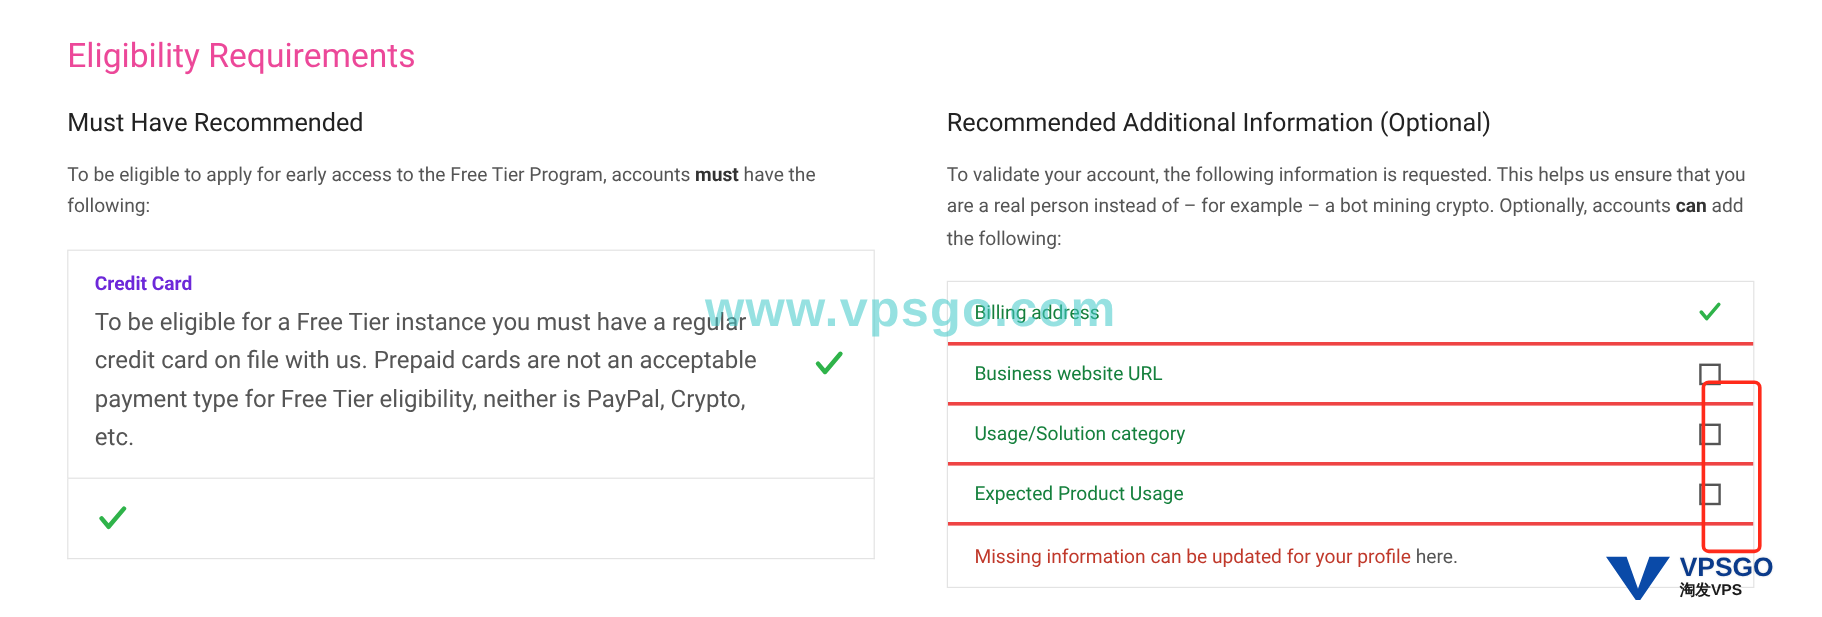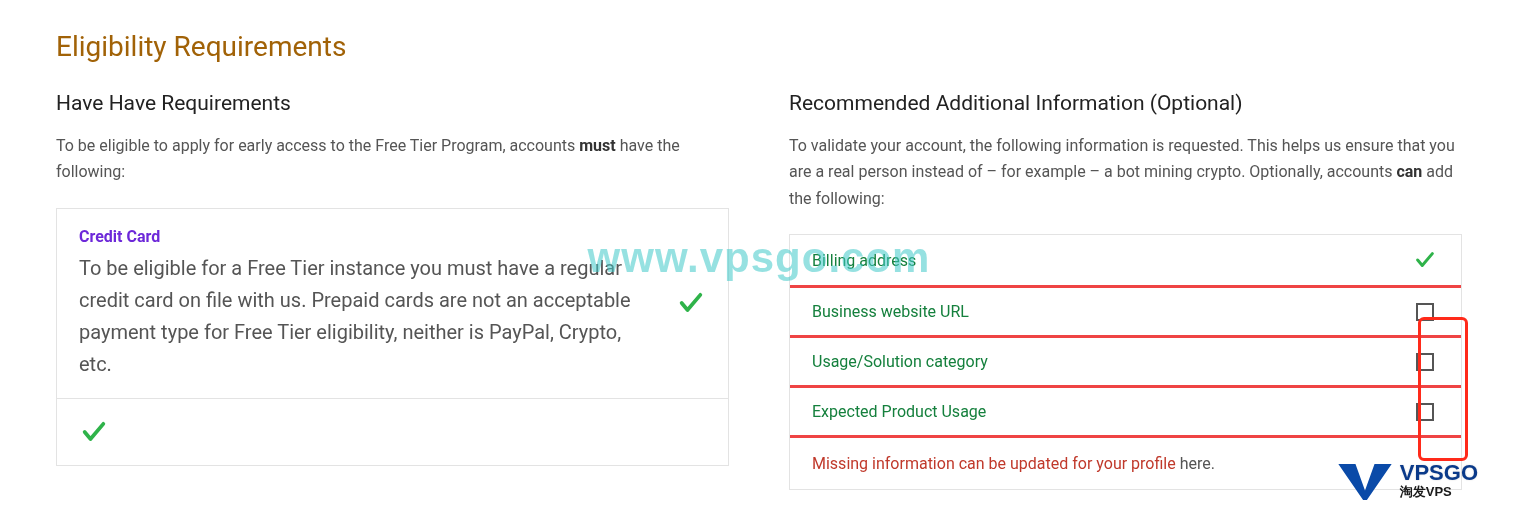--- a/index.html
+++ b/index.html
@@ -11,21 +11,21 @@
     background: #fff;
     width: 1518px;
   }
   .container {
     padding: 30px 56px 20px 56px;
     position: relative;
   }
   h1.page-title {
     font-size: 28px;
     font-weight: 400;
-    color: #a16207;
+    color: #ec4899;
     margin: 0 0 28px 0;
   }
   .columns {
     display: flex;
     gap: 60px;
   }
   .col {
     flex: 1;
     min-width: 0;
   }
@@ -152,21 +152,21 @@
 </head>
 <body>
 
 <div class="container">
 
   <h1 class="page-title">Eligibility Requirements</h1>
 
   <div class="columns">
 
     <div class="col">
-      <h2 class="section-title">Have Have Requirements</h2>
+      <h2 class="section-title">Must Have Recommended</h2>
       <p class="intro">
         <span>To be eligible to apply for early access to the Free Tier Program, accounts </span><strong>must</strong><span> have the following:</span>
       </p>
 
       <div class="card">
         <div class="card-body">
           <p class="card-title">Credit Card</p>
           <p class="card-desc">To be eligible for a Free Tier instance you must have a regular credit card on file with us. Prepaid cards are not an acceptable payment type for Free Tier eligibility, neither is PayPal, Crypto, etc.</p>
         </div>
         <div class="check">

